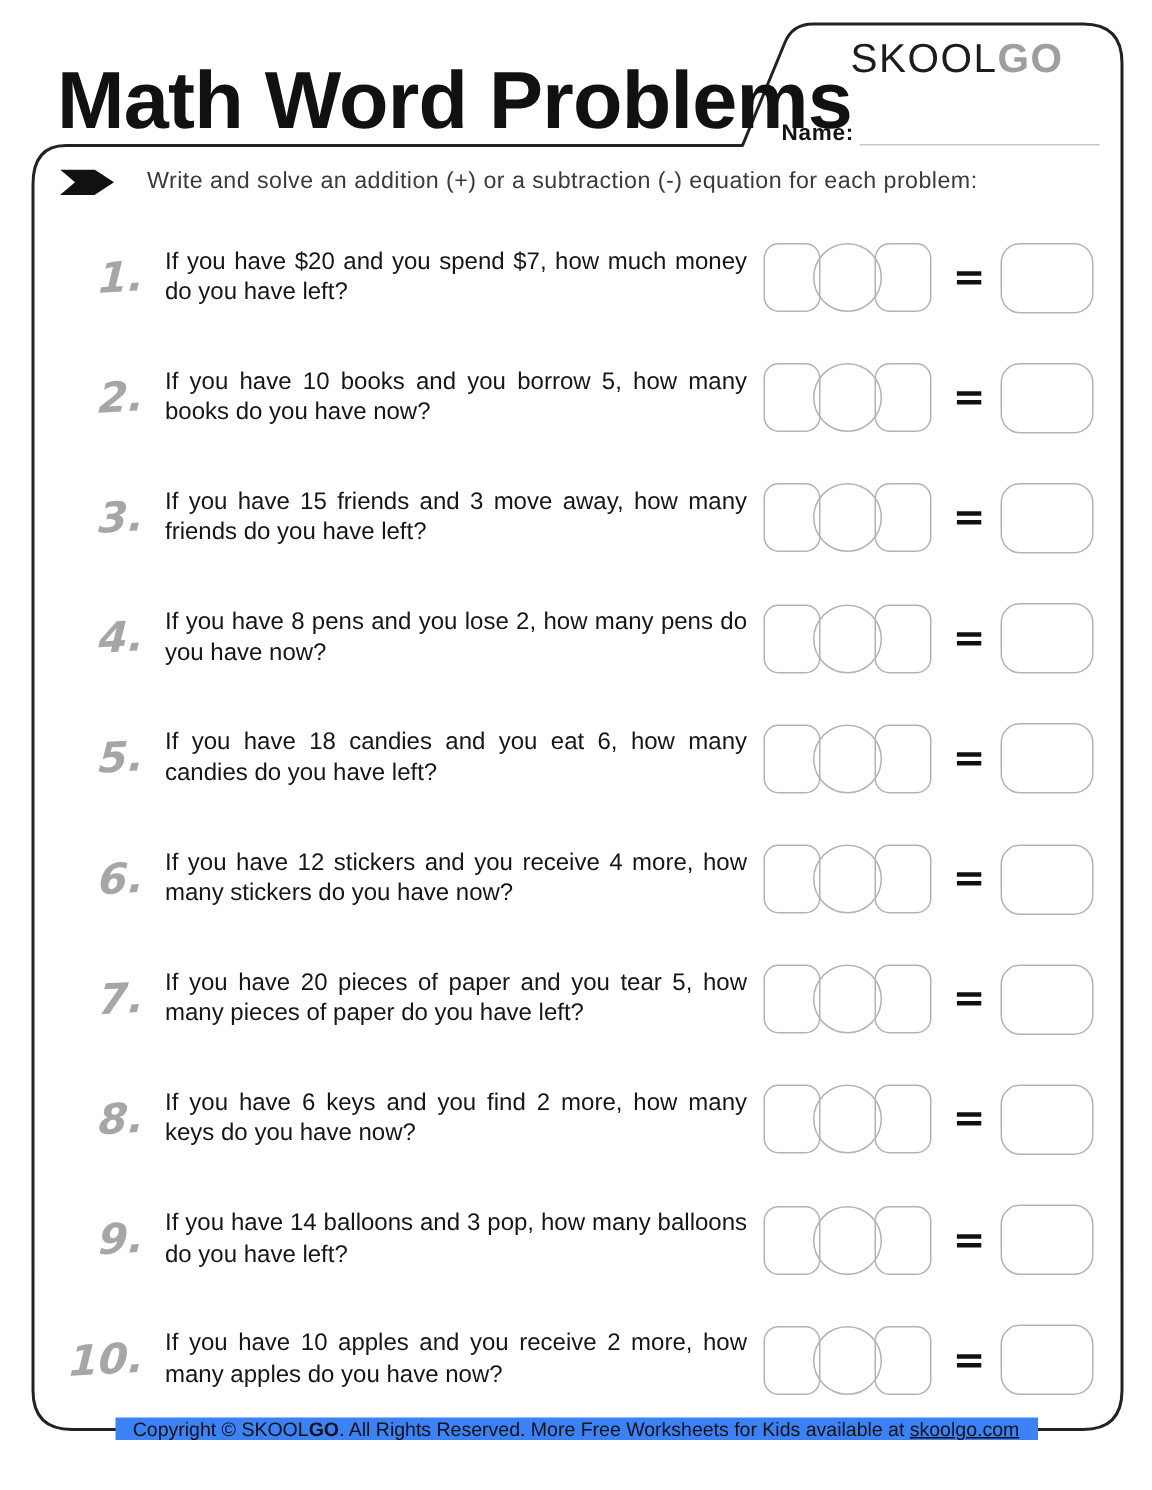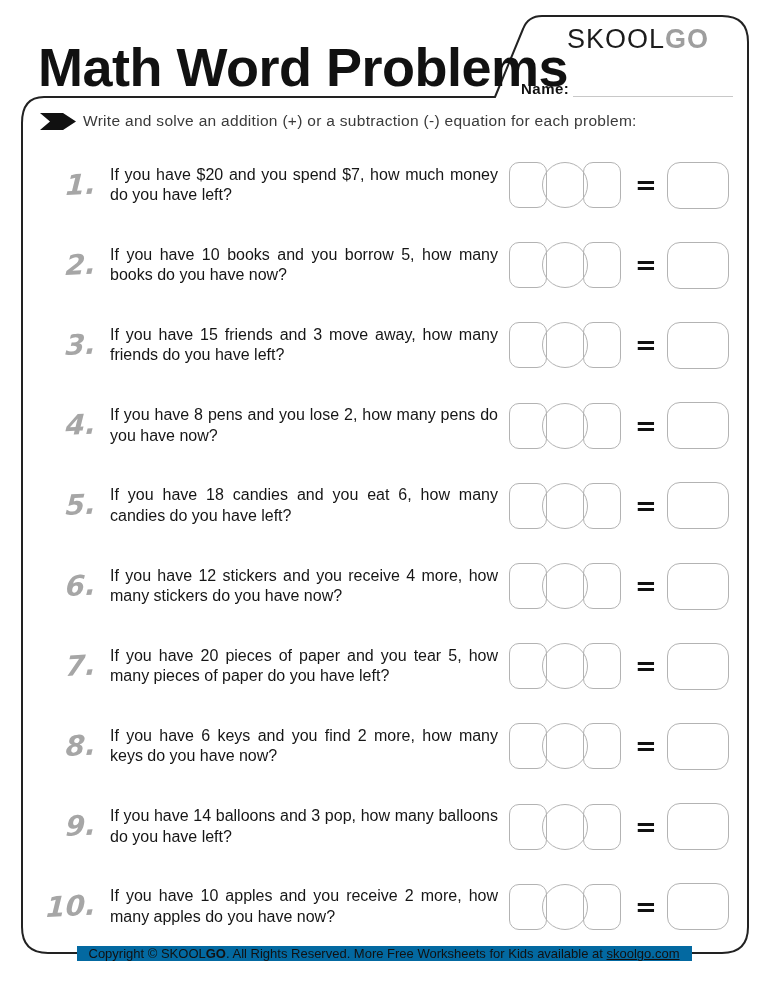--- a/index.html
+++ b/index.html
@@ -29,21 +29,21 @@
   .name-row{
     position:absolute;left:521px;top:80px;width:212px;
     display:flex;align-items:flex-end;gap:4px;
   }
   .name-label{font-size:15px;font-weight:700;color:#111;letter-spacing:0.5px;}
   .name-line{flex:1;border-bottom:1.5px solid #c8c8c8;height:15px;}
 
   
   .instruction-row{
     position:absolute;left:40px;top:112px;width:690px;
-    display:flex;align-items:center;gap:6px;
+    display:flex;align-items:center;gap:21px;
   }
   .arrow-icon{flex:0 0 auto;display:block;}
   .instruction-text{
     font-size:15.5px;color:#3a3a3a;font-weight:400;letter-spacing:0.3px;
   }
 
   
   .problems{
     position:absolute;left:22px;top:145px;width:706px;
     padding-left:18px;box-sizing:border-box;
@@ -83,21 +83,21 @@
   .ans-result{
     margin-left:9px;width:62px;height:47px;border:1.5px solid #b3b3b3;border-radius:13px;
     background:#fff;box-sizing:border-box;
   }
 
   
   .footer{
     position:absolute;left:0;top:944px;width:768px;text-align:center;
   }
   .footer-inner{
-    display:inline-block;background:#0369a1;padding:0 12px;
+    display:inline-block;background:#3b82f6;padding:0 12px;
     font-size:13px;color:#111;
   }
   .footer-inner .go-bold{font-weight:700;}
   .footer-link{text-decoration:underline;color:#111;cursor:pointer;}
 </style>
 </head>
 <body>
 
 <svg class="outline-svg" viewBox="0 0 768 993" xmlns="http://www.w3.org/2000/svg">
   <path d="M 44 97 H 495 L 523 29 Q 528 16 542 16 H 722 Q 748 16 748 42 V 927 Q 748 953 722 953 H 48 Q 22 953 22 927 V 123 Q 22 97 44 97 Z" fill="none" stroke="#222222" stroke-width="2" stroke-linejoin="round"></path>

